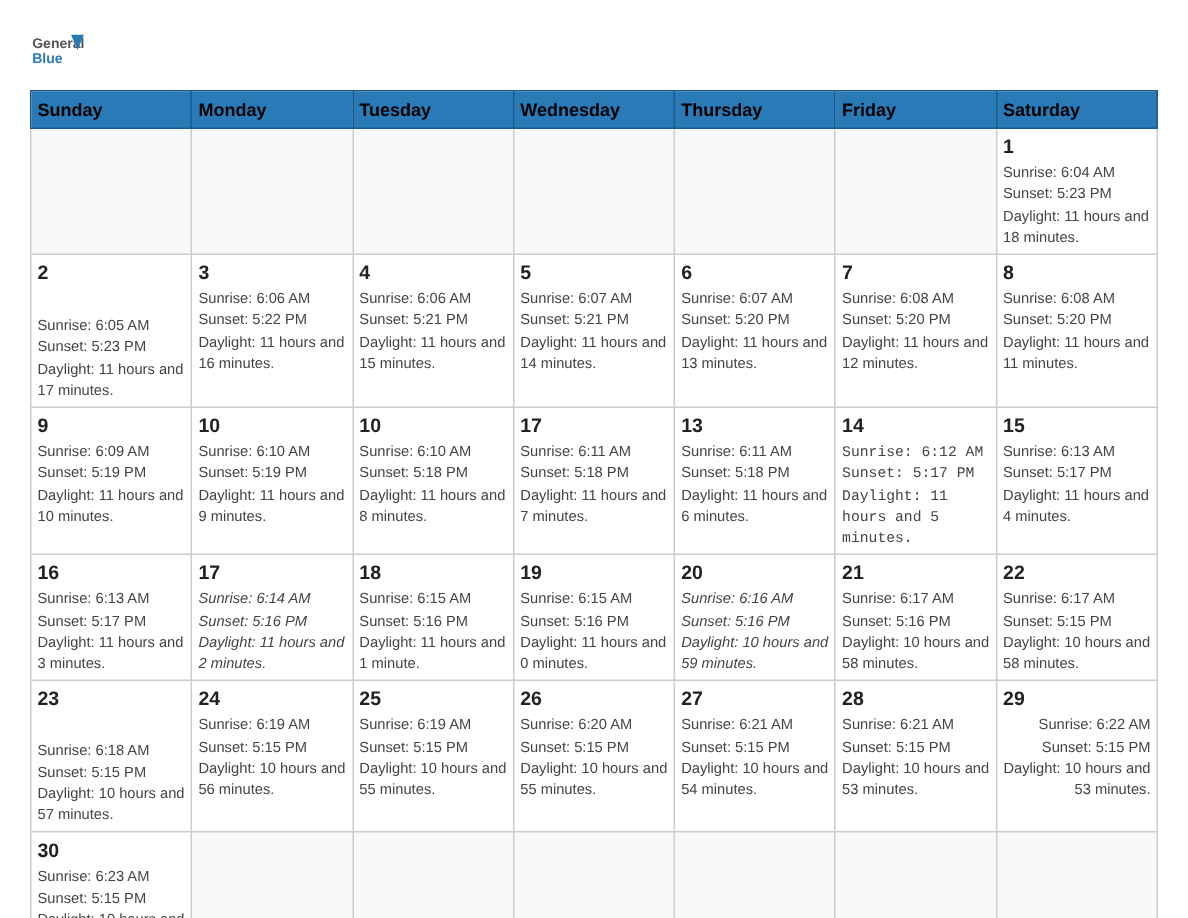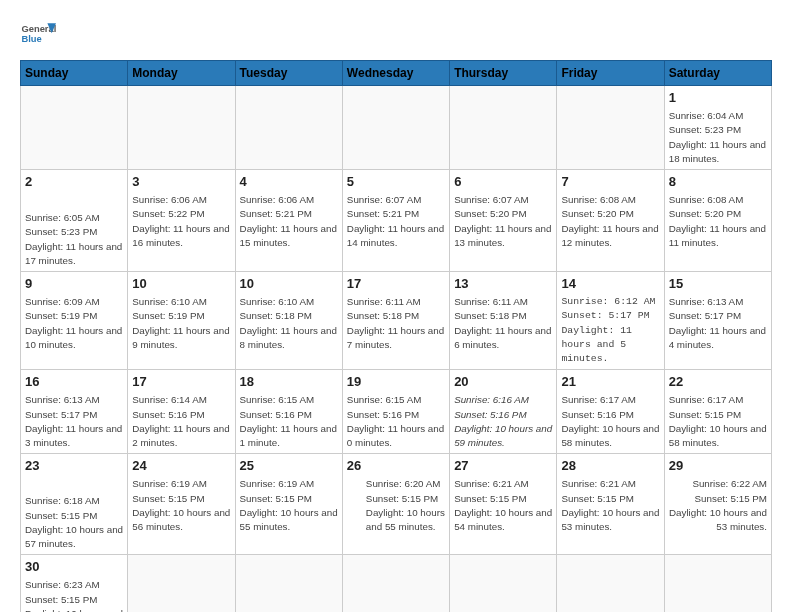--- a/index.html
+++ b/index.html
@@ -219,21 +219,21 @@
       </tr>
       <tr>
         <td>
           <span class="day-number">16</span>
           <div class="day-info" style="white-space: pre-line;">Sunrise: 6:13 AM
 Sunset: 5:17 PM
 Daylight: 11 hours and 3 minutes.</div>
         </td>
         <td>
           <span class="day-number">17</span>
-          <div class="day-info" style="white-space: pre-line;">Sunrise: 6:14 AM
+          <div class="day-info" style="white-space: pre-line; font-style: italic;">Sunrise: 6:14 AM
 Sunset: 5:16 PM
 Daylight: 11 hours and 2 minutes.</div>
         </td>
         <td>
           <span class="day-number">18</span>
           <div class="day-info" style="white-space: pre-line;">Sunrise: 6:15 AM
 Sunset: 5:16 PM
 Daylight: 11 hours and 1 minute.</div>
         </td>
         <td>
@@ -275,21 +275,21 @@
 Daylight: 10 hours and 56 minutes.</div>
         </td>
         <td>
           <span class="day-number">25</span>
           <div class="day-info" style="white-space: pre-line;">Sunrise: 6:19 AM
 Sunset: 5:15 PM
 Daylight: 10 hours and 55 minutes.</div>
         </td>
         <td>
           <span class="day-number">26</span>
-          <div class="day-info" style="white-space: pre-line; margin-left: 19px;">Sunrise: 6:20 AM
+          <div class="day-info" style="white-space: pre-line;">Sunrise: 6:20 AM
 Sunset: 5:15 PM
 Daylight: 10 hours and 55 minutes.</div>
         </td>
         <td>
           <span class="day-number">27</span>
           <div class="day-info" style="white-space: pre-line;">Sunrise: 6:21 AM
 Sunset: 5:15 PM
 Daylight: 10 hours and 54 minutes.</div>
         </td>
         <td>

